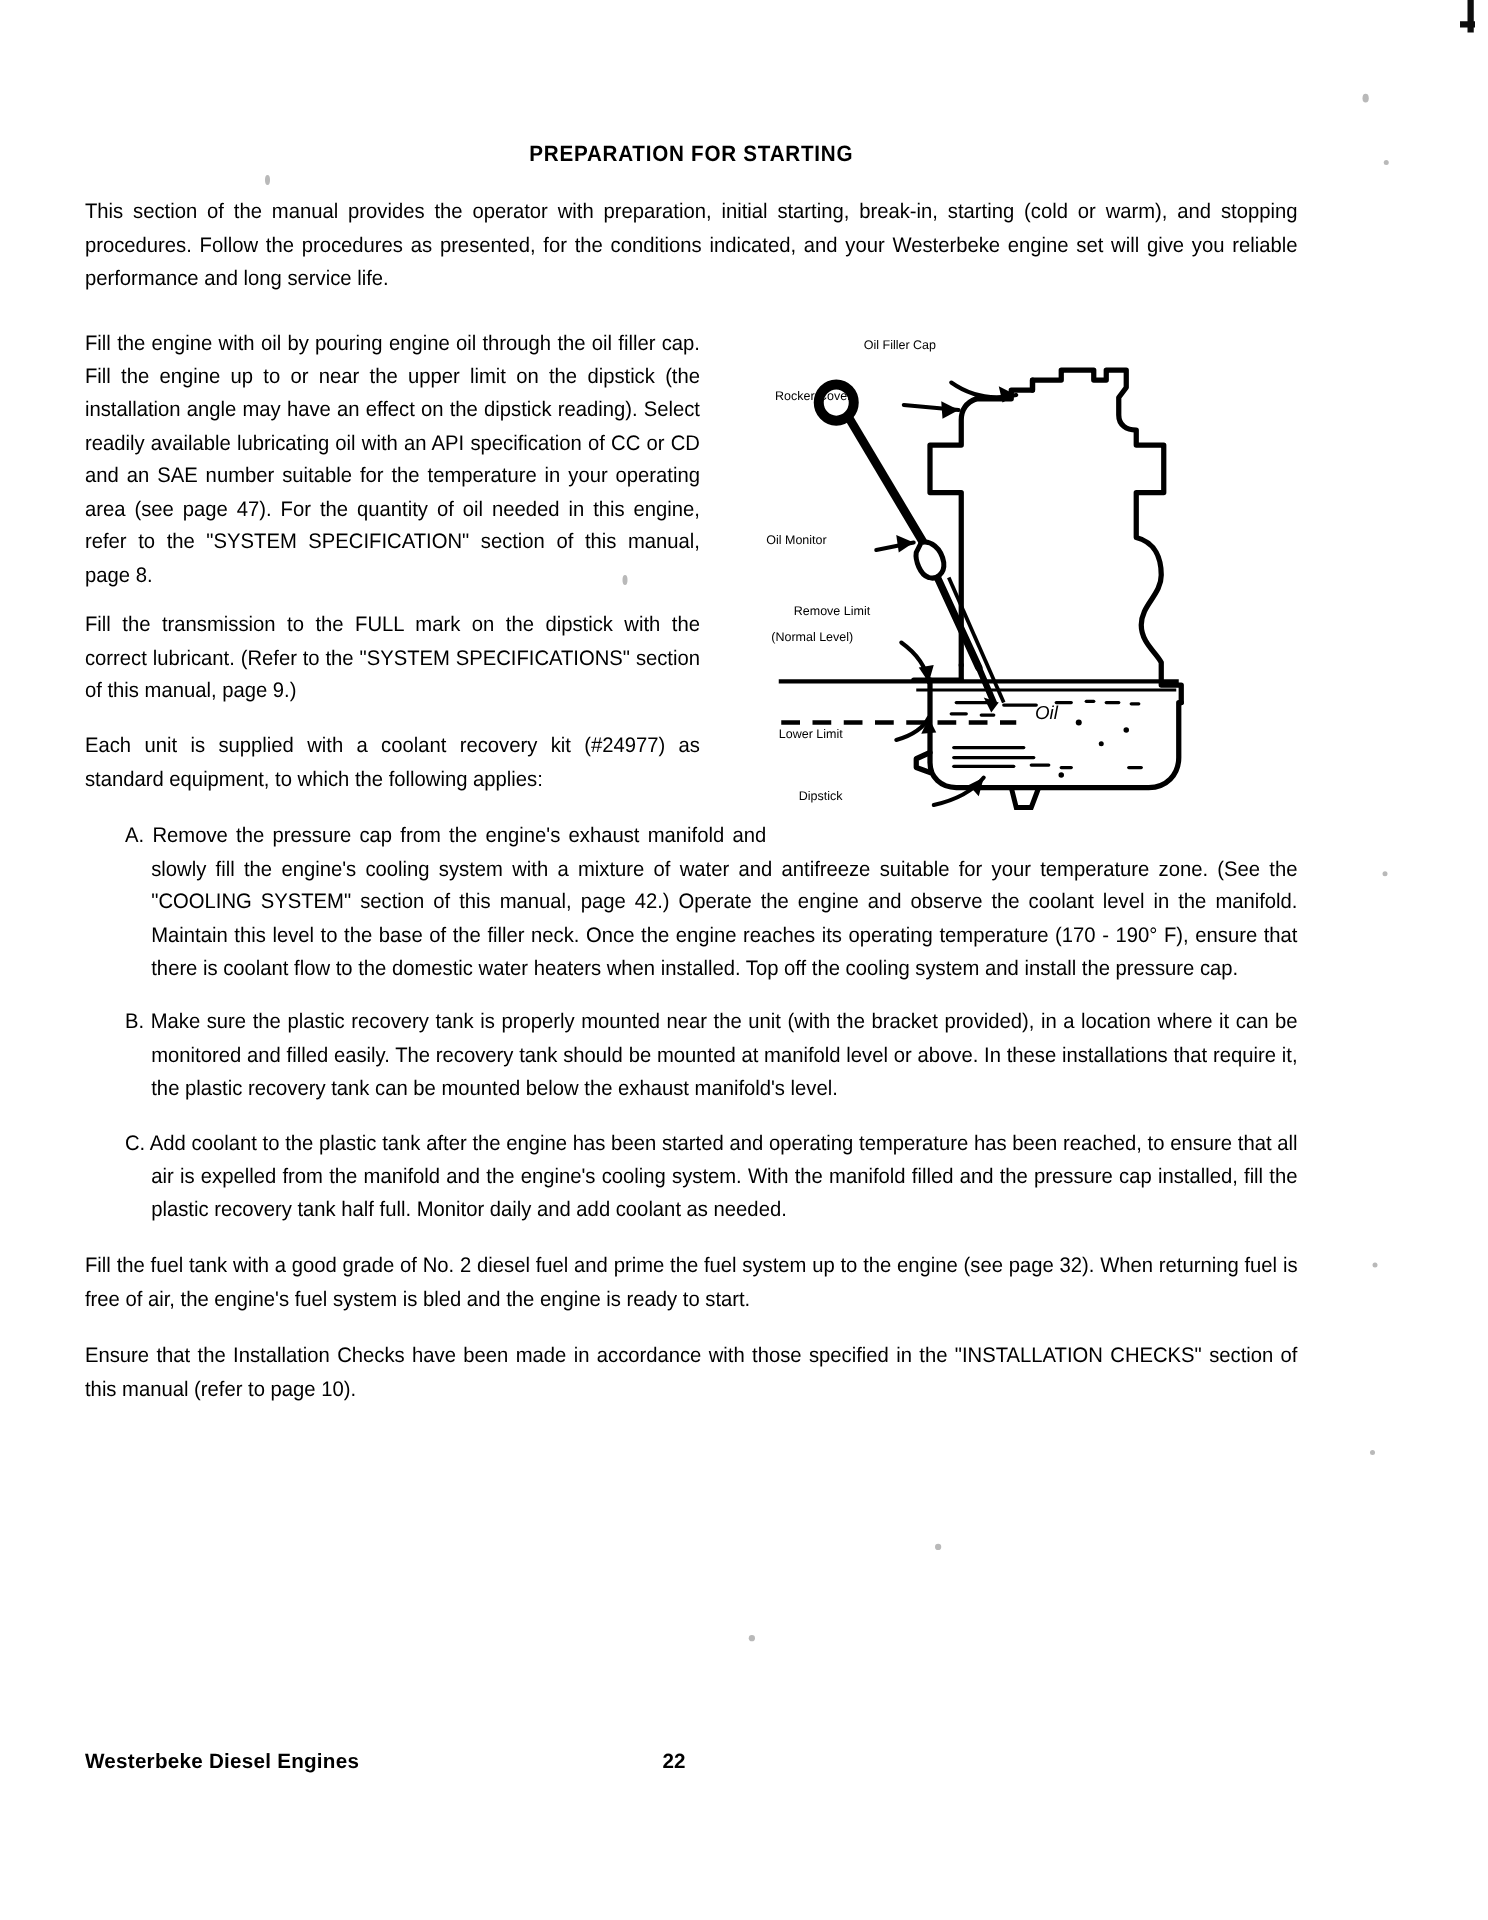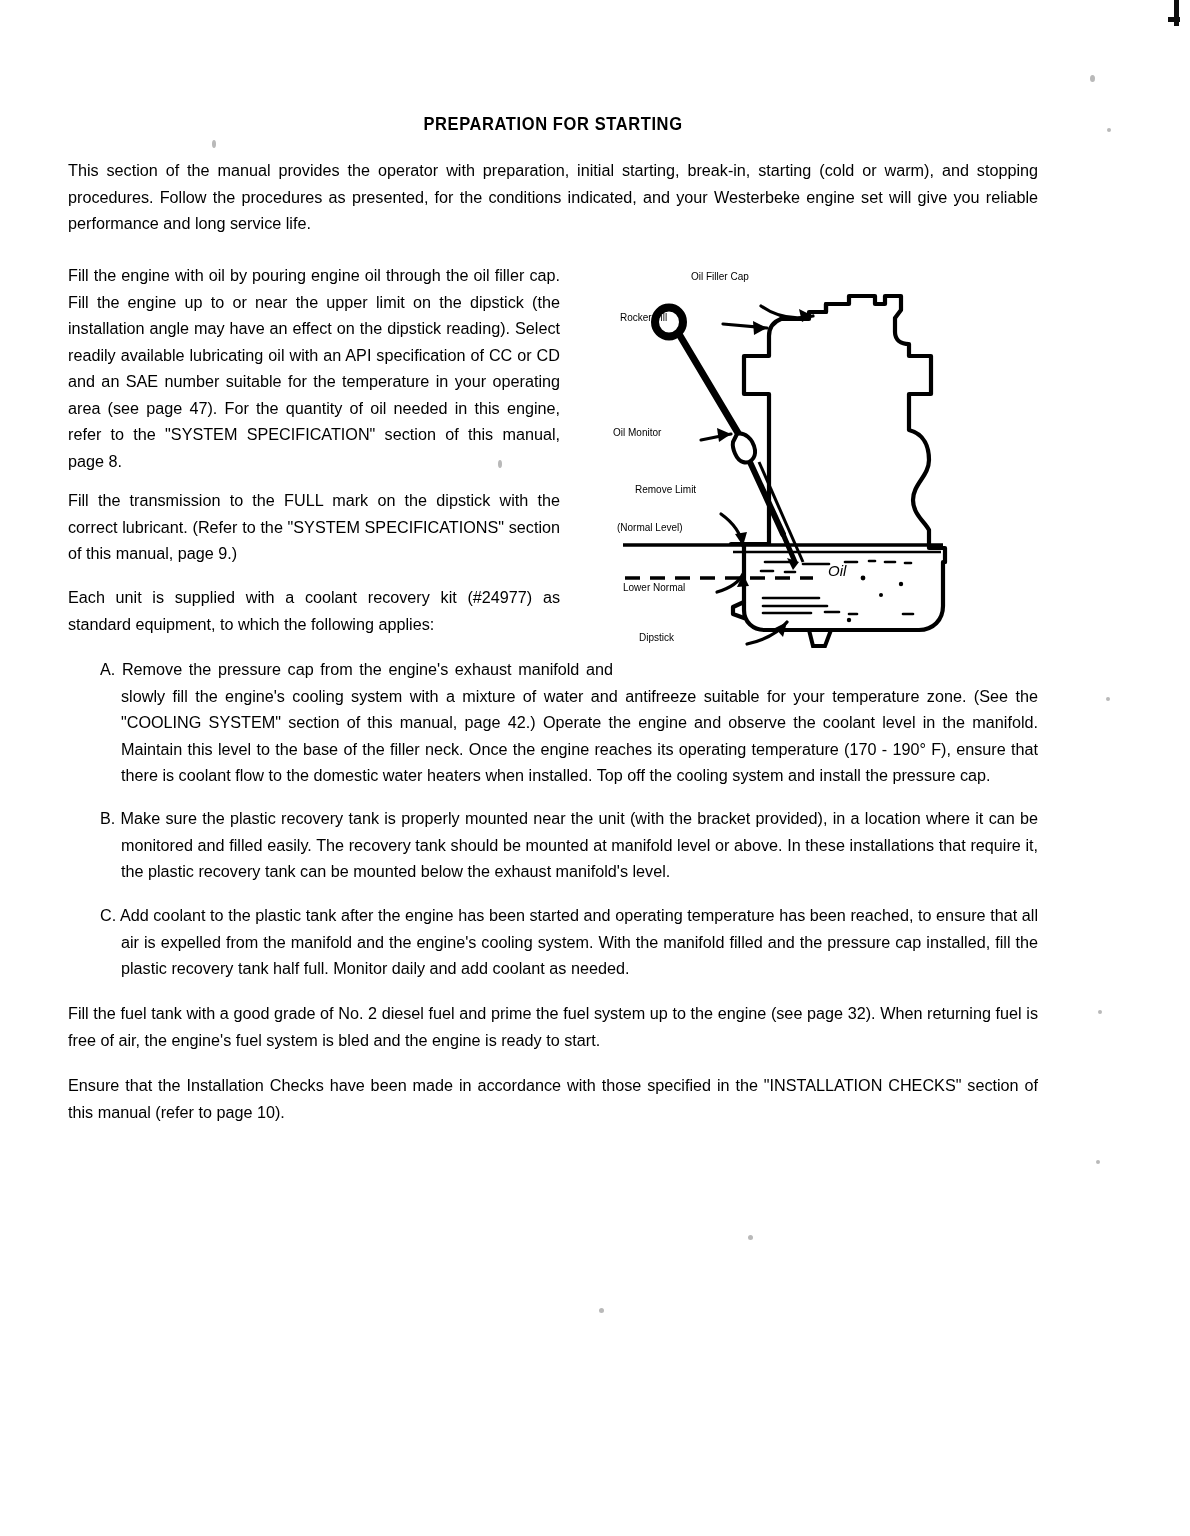--- a/index.html
+++ b/index.html
@@ -274,25 +274,25 @@
           <path d="M 200 54 L 186 47 L 189 60 Z"></path>
           <path d="M 154 66 L 140 59 L 141 73 Z"></path>
           <path d="M 118 172 L 104 166 L 106 180 Z"></path>
           <path d="M 130 284 L 122 272 L 134 270 Z"></path>
           <path d="M 130 312 L 124 325 L 136 324 Z"></path>
           <path d="M 174 360 L 162 366 L 170 375 Z"></path>
         </g>
       </svg>
 
       <div class="fig-label" style="position:absolute; left:78px; top:9px;">Oil Filler Cap</div>
-      <div class="fig-label" style="position:absolute; left:7px; top:50px;">Rocker Fill</div>
+      <div class="fig-label" style="position:absolute; left:7px; top:50px;">Rocker Cover</div>
       <div class="fig-label" style="position:absolute; left:0px; top:165px;">Oil Monitor</div>
       <div class="fig-label" style="position:absolute; left:22px; top:222px;">Remove Limit</div>
-      <div class="fig-label" style="position:absolute; left:4px; top:260px;">(Normal Level)</div>
-      <div class="fig-label" style="position:absolute; left:10px; top:320px;">Lower Normal</div>
+      <div class="fig-label" style="position:absolute; left:4px; top:243px;">(Normal Level)</div>
+      <div class="fig-label" style="position:absolute; left:10px; top:320px;">Lower Limit</div>
       <div class="fig-label" style="position:absolute; left:26px; top:370px;">Dipstick</div>
       <div class="fig-label" style="position:absolute; left:215px; top:300px; font-size:15px;font-style:italic;">Oil</div>
     </div>
 
     <p class="para col-narrow">Fill the engine with oil by pouring engine oil through the oil filler cap.  Fill the engine up to or near the upper limit on the dipstick (the installation angle may have an effect on the dipstick reading).   Select readily available lubricating oil with an API specification of CC or CD and an SAE number suitable for the temperature in your operating area (see page 47). For the quantity of oil needed in this engine, refer to the "SYSTEM SPECIFICATION" section of this manual, page 8.</p>
 
     <div class="spacer-md"></div>
 
     <p class="para col-narrow">Fill the transmission to the FULL mark on the dipstick with the correct lubricant.   (Refer to the "SYSTEM SPECIFICATIONS" section of this manual, page 9.)</p>
 
@@ -315,14 +315,18 @@
     <div class="spacer-md"></div>
 
     <p class="para">Fill the fuel tank with a good grade of No. 2 diesel fuel and prime the fuel system up to the engine (see page 32).  When returning fuel is free of air, the engine's fuel system is bled and the engine is ready to start.</p>
 
     <div class="spacer-md"></div>
 
     <p class="para">Ensure that the Installation Checks have been made in accordance with those specified in the "INSTALLATION CHECKS" section of this manual (refer to page 10).</p>
 
   </div>
 
+  <div class="footer">
+    <span class="footer-name">Westerbeke Diesel Engines</span>
+    <span class="footer-page">22</span>
+  </div>
 
 </div>
 
 </body></html>

